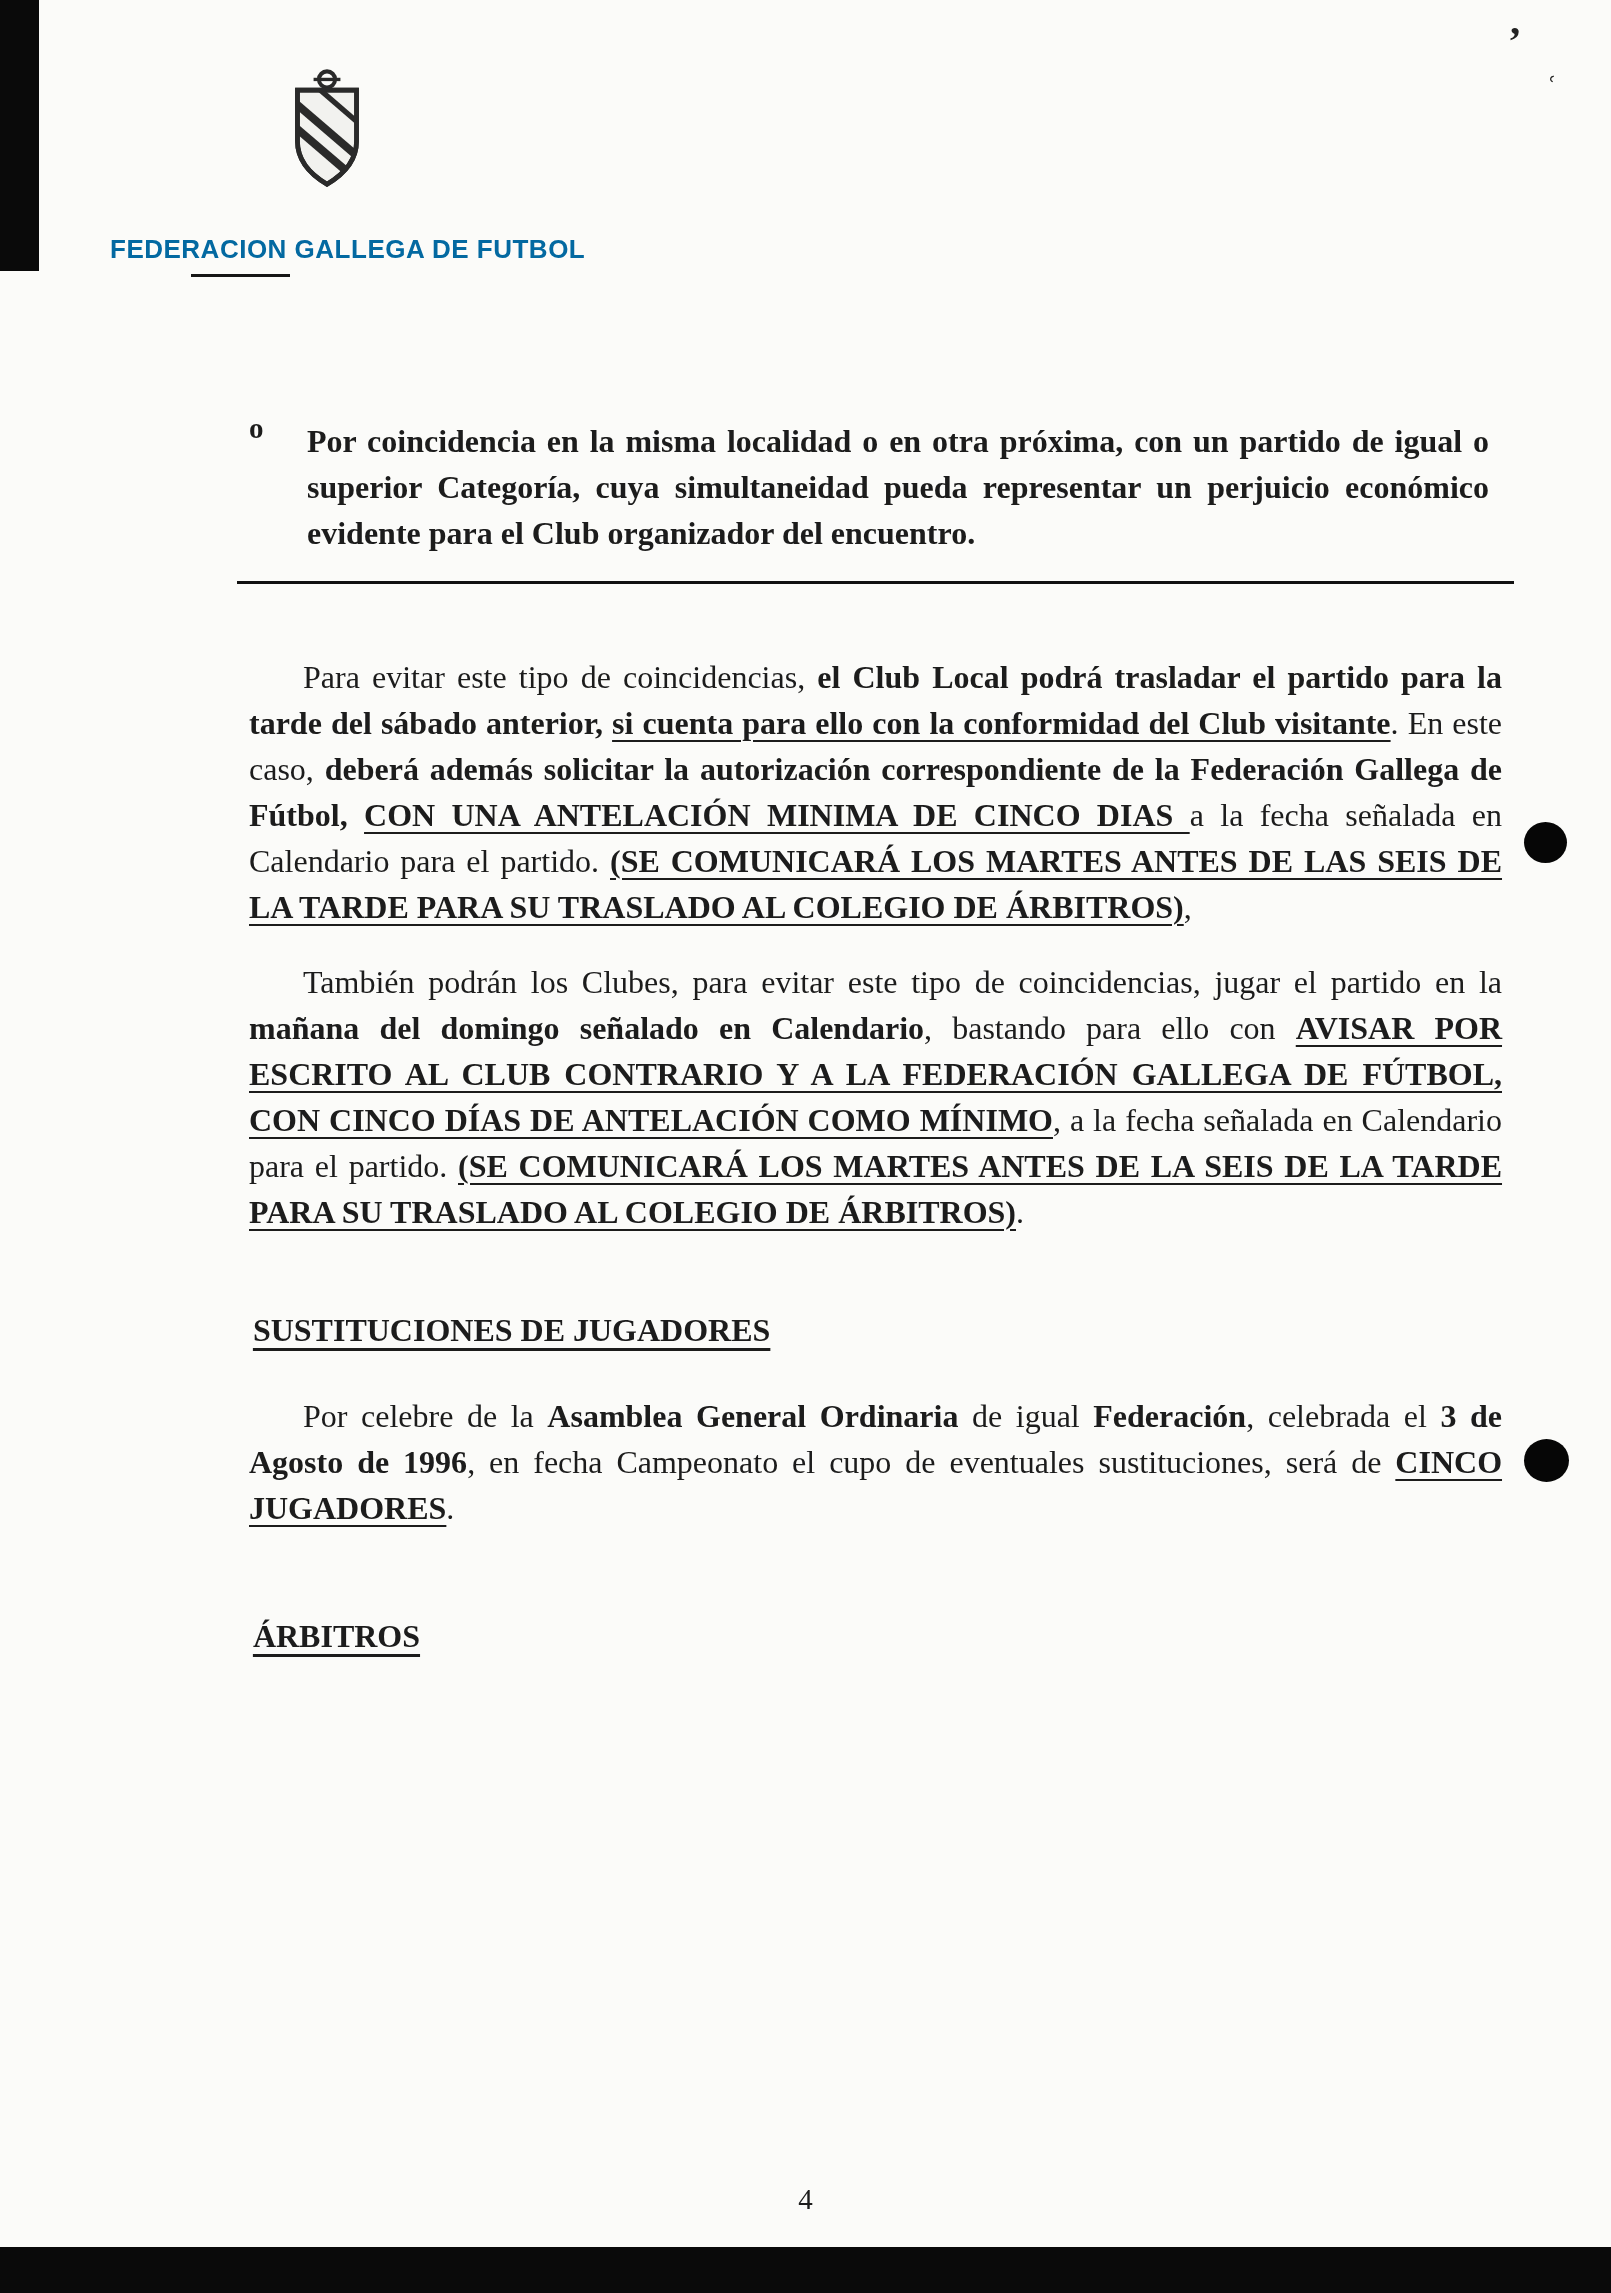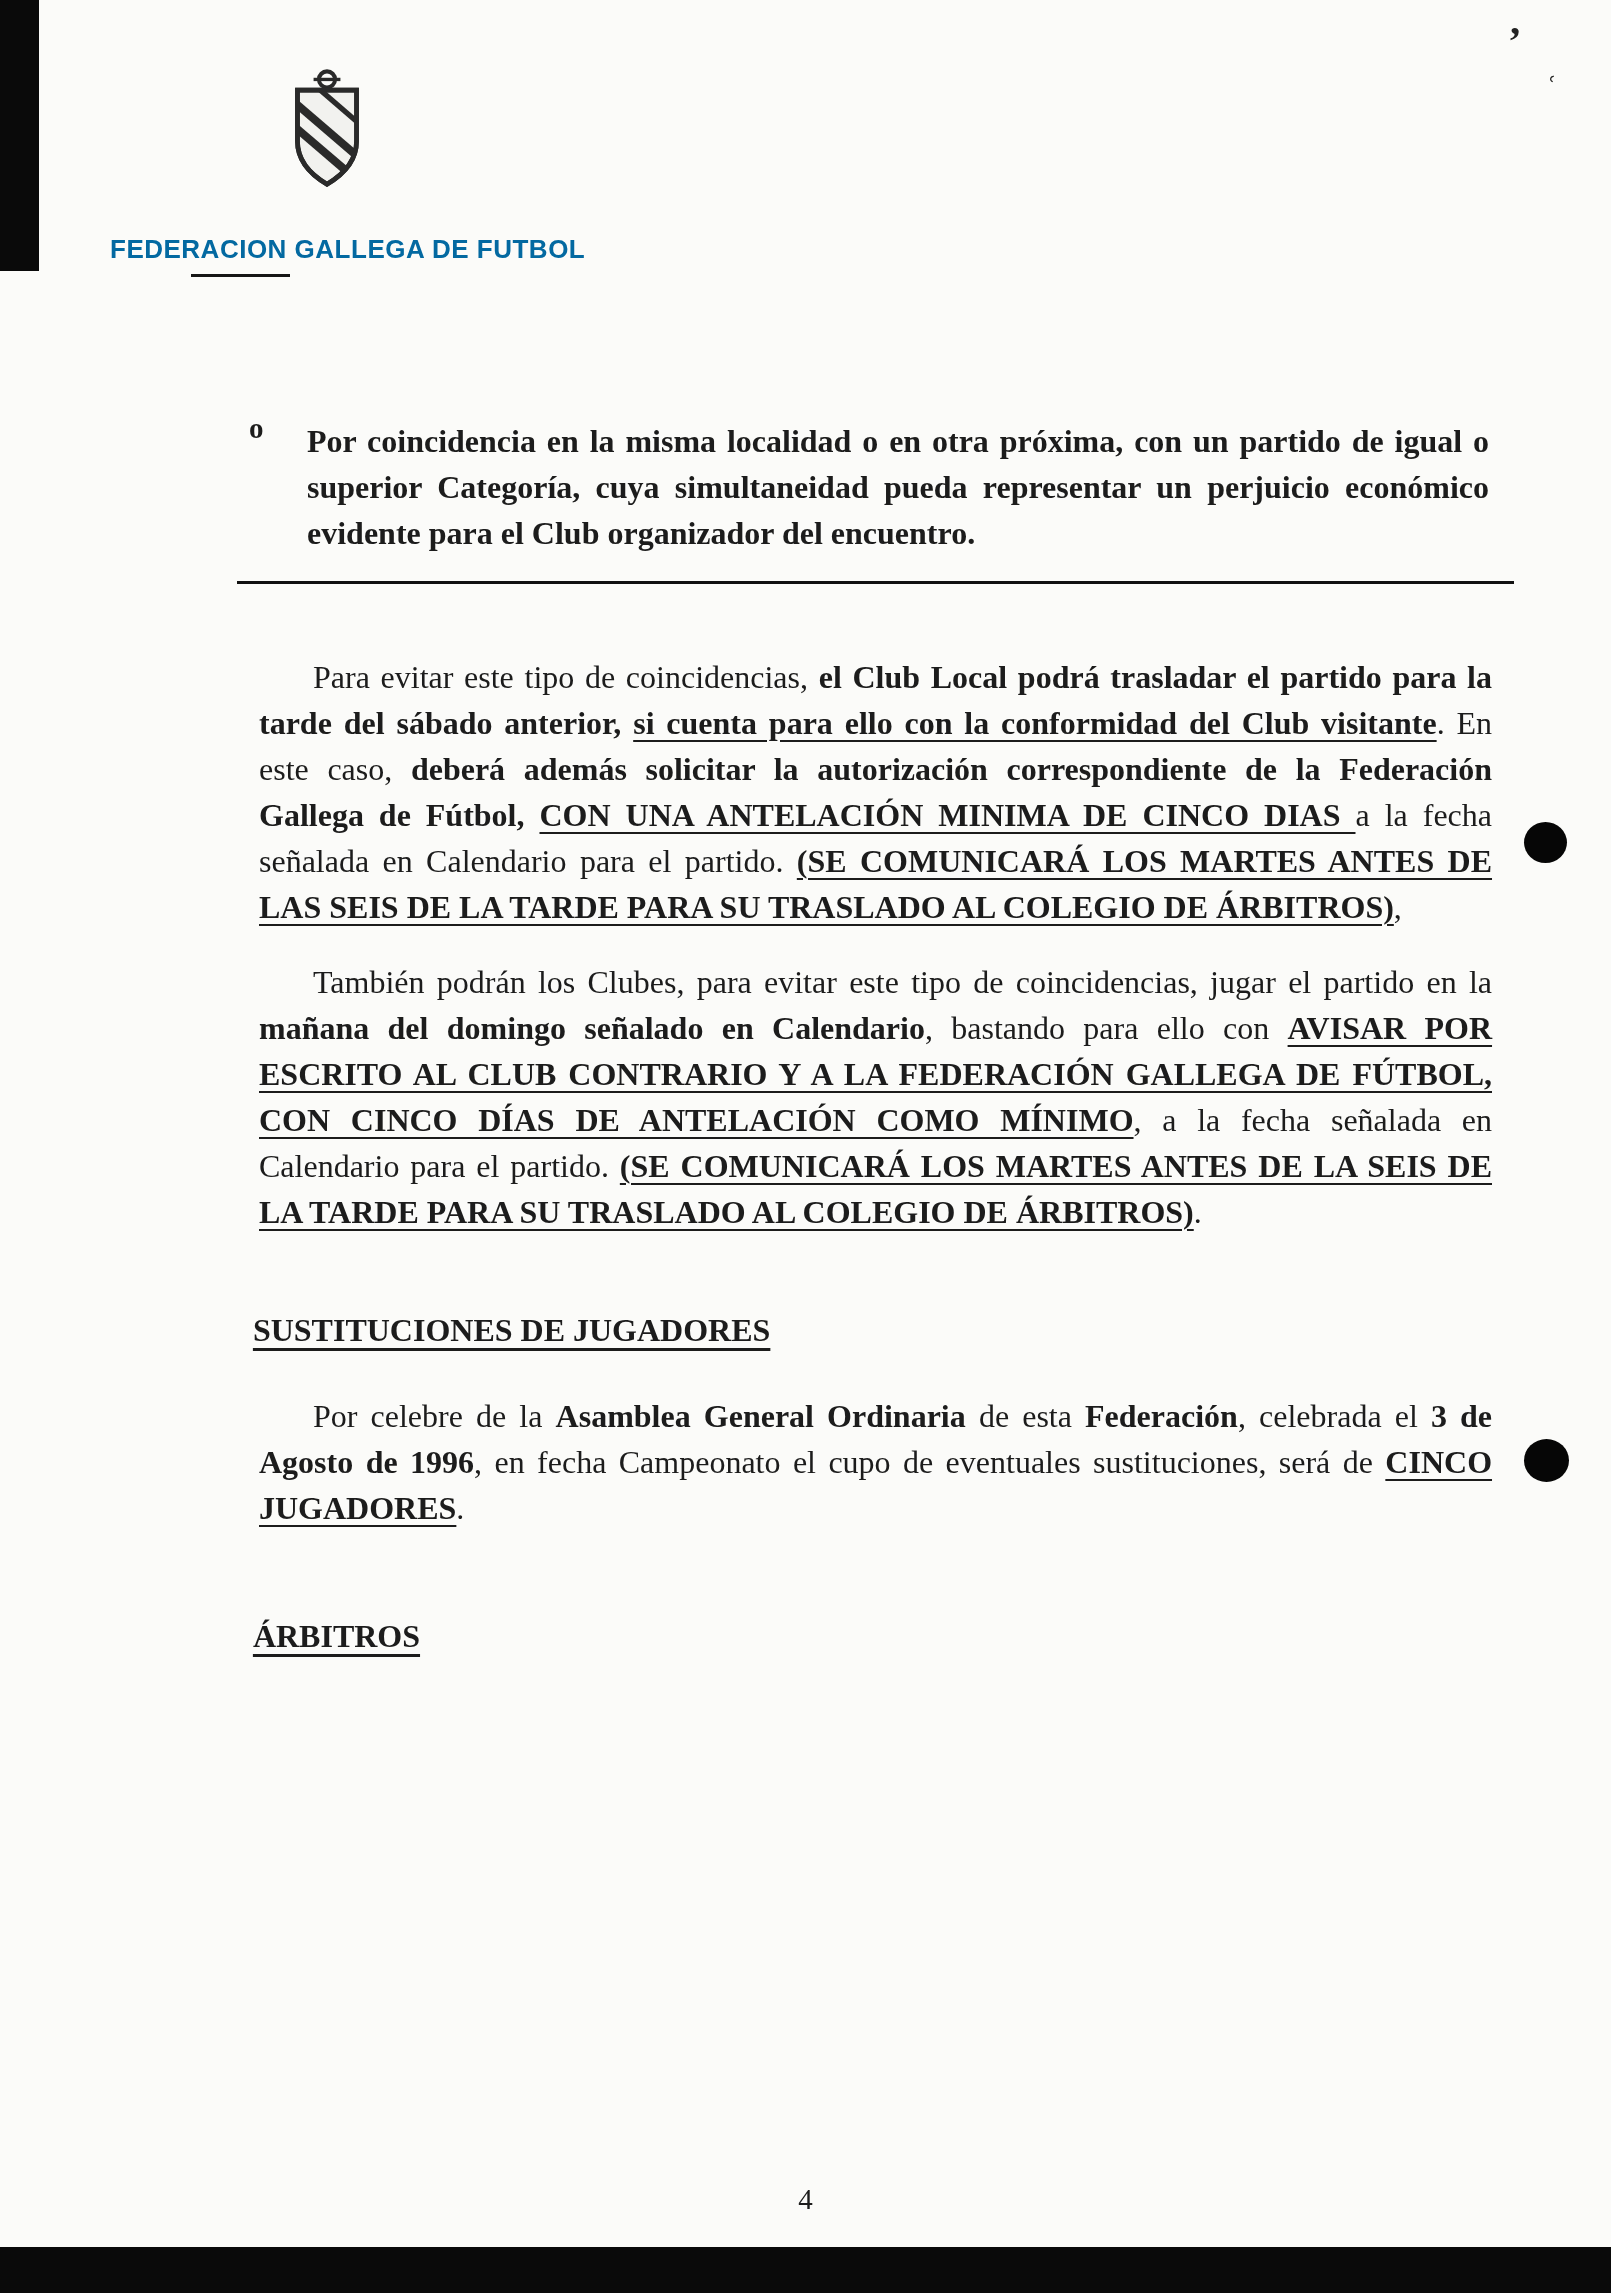--- a/index.html
+++ b/index.html
@@ -27,21 +27,21 @@
     font-family:"Liberation Sans", sans-serif;
     font-weight:bold;font-size:26px;letter-spacing:0.5px;color:#0369a1;
     white-space:nowrap;
   }
   .org-underline{position:absolute;left:191px;top:274px;width:99px;height:2.9px;background:#161616;}
   
   .content{
     position:absolute;left:249px;top:405px;width:1253px;
     font-size:32px;line-height:46px;
   }
-  .para{margin:10px;text-align:justify;}
+  .para{margin:0;text-align:justify;}
   .indent{text-indent:54px;}
   .b{font-weight:bold;}
   .u{text-decoration:underline;text-decoration-thickness:2.4px;text-underline-offset:5.9px;}
   .bullet-row{display:flex;align-items:flex-start;}
   .bullet-marker{flex:0 0 45px;font-weight:bold;font-size:29px;line-height:46px;}
   .bullet-text{margin:13px;flex:1;text-align:justify;font-weight:bold;}
   .hr{margin-top:11.7px;margin-left:-11.7px;width:calc(100% + 23.4px);height:2.9px;background:#111;}
   .p1{margin-top:70px;}
   .p2{margin-top:29px;}
   h2{
@@ -95,21 +95,21 @@
       <span class="bullet-marker">o</span>
       <p class="bullet-text"><span class="b">Por coincidencia en la misma localidad o en otra próxima, con un partido de igual o superior Categoría, cuya simultaneidad pueda representar un perjuicio económico evidente para el Club organizador del encuentro.</span></p>
     </div>
     <div class="hr"></div>
 
     <p class="para indent p1"><span>Para evitar este tipo de coincidencias, </span><span class="b">el Club Local podrá trasladar el partido para la tarde del sábado anterior, </span><span class="b u">si cuenta para ello con la conformidad del Club visitante</span><span>. En este caso, </span><span class="b">deberá además solicitar la autorización correspondiente de la Federación Gallega de Fútbol, </span><span class="b u">CON UNA ANTELACIÓN MINIMA DE CINCO DIAS </span><span>a la fecha señalada en Calendario para el partido. </span><span class="b u">(SE COMUNICARÁ LOS MARTES ANTES DE LAS SEIS DE LA TARDE PARA SU TRASLADO AL COLEGIO DE ÁRBITROS)</span><span>,</span></p>
 
     <p class="para indent p2"><span>También podrán los Clubes, para evitar este tipo de coincidencias, jugar el partido en la </span><span class="b">mañana del domingo señalado en Calendario</span><span>, bastando para ello con </span><span class="b u">AVISAR POR ESCRITO AL CLUB CONTRARIO Y A LA FEDERACIÓN GALLEGA DE FÚTBOL, CON CINCO DÍAS DE ANTELACIÓN COMO MÍNIMO</span><span>, a la fecha señalada en Calendario para el partido. </span><span class="b u">(SE COMUNICARÁ LOS MARTES ANTES DE LA SEIS DE LA TARDE PARA SU TRASLADO AL COLEGIO DE ÁRBITROS)</span><span>.</span></p>
 
     <h2 class="h-sust">SUSTITUCIONES DE JUGADORES</h2>
-    <p class="para indent p-sust"><span>Por celebre de la </span><span class="b">Asamblea General Ordinaria</span><span> de esta </span><span class="b">Federación</span><span>, celebrada el </span><span class="b">3 de Agosto de 1996</span><span>, en fecha Campeonato el cupo de eventuales sustituciones, será de </span><span class="b u">CINCO JUGADORES</span><span>.</span></p>
+    <p class="para indent p-sust"><span>Por celebre de la </span><span class="b">Asamblea General Ordinaria</span><span> de igual </span><span class="b">Federación</span><span>, celebrada el </span><span class="b">3 de Agosto de 1996</span><span>, en fecha Campeonato el cupo de eventuales sustituciones, será de </span><span class="b u">CINCO JUGADORES</span><span>.</span></p>
 
     <h2 class="h-arb">ÁRBITROS</h2>
 
   </main>
 
   <div class="punch-dot d1"></div>
   <div class="punch-dot d2"></div>
 
   <div class="page-number">4</div>
 

